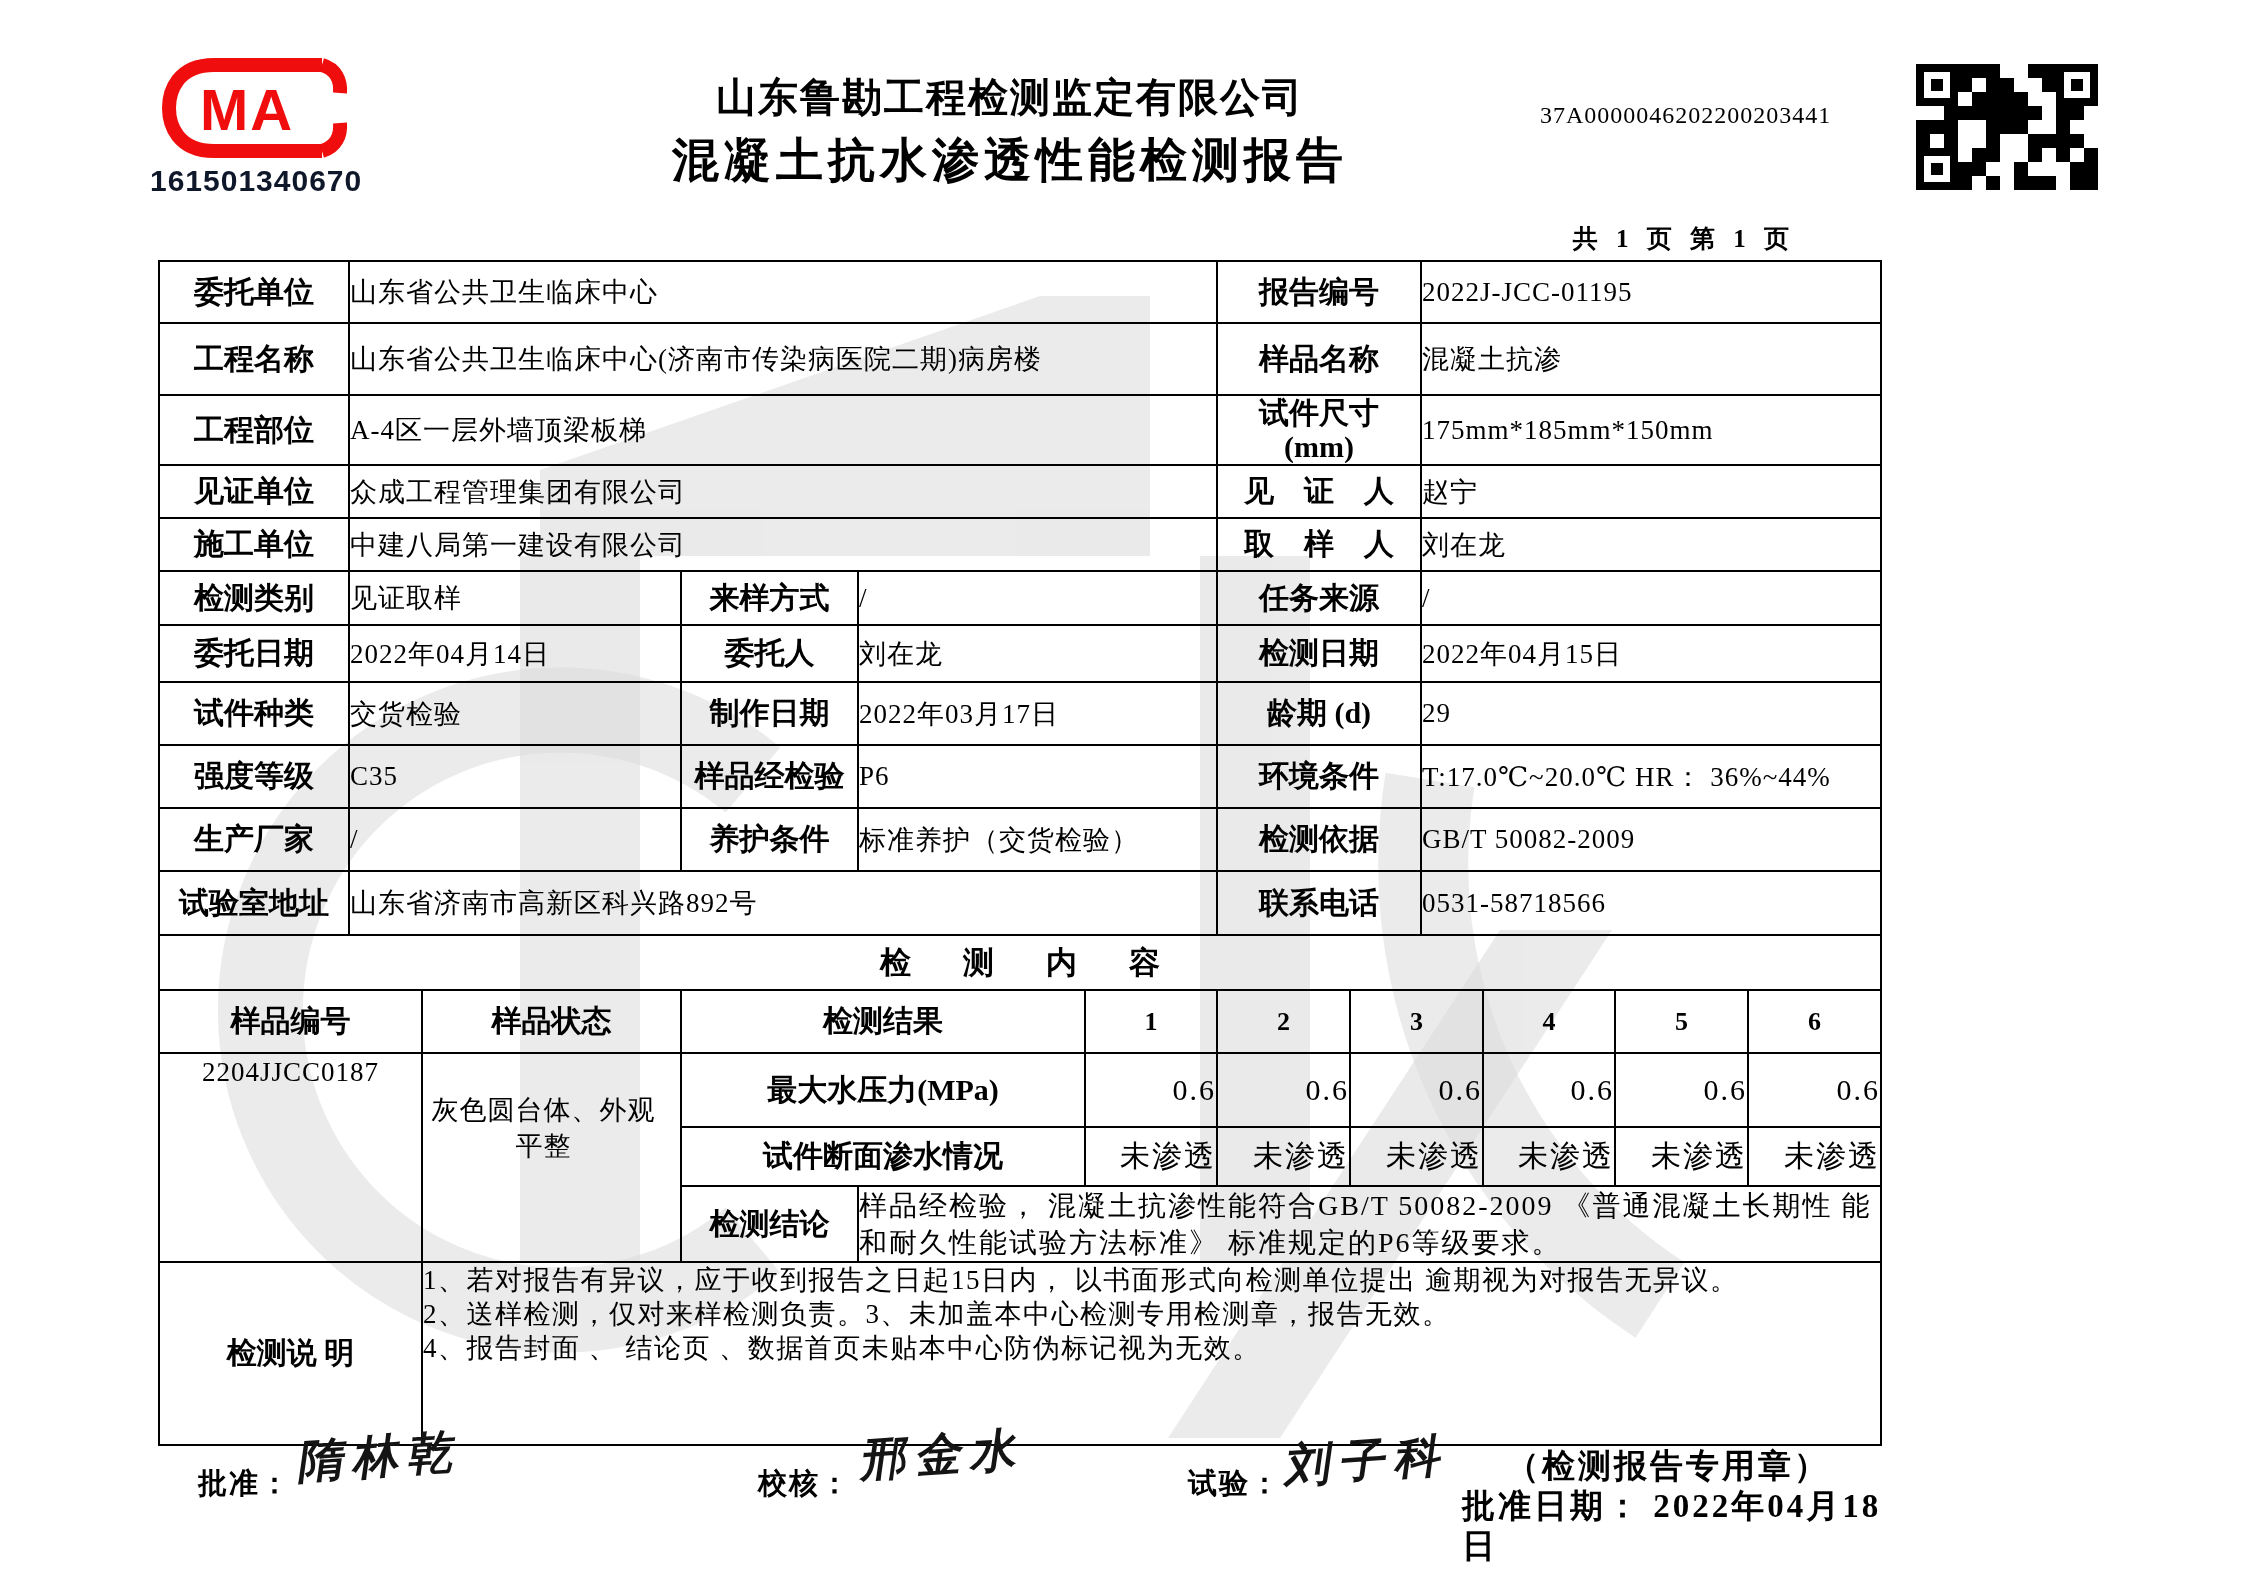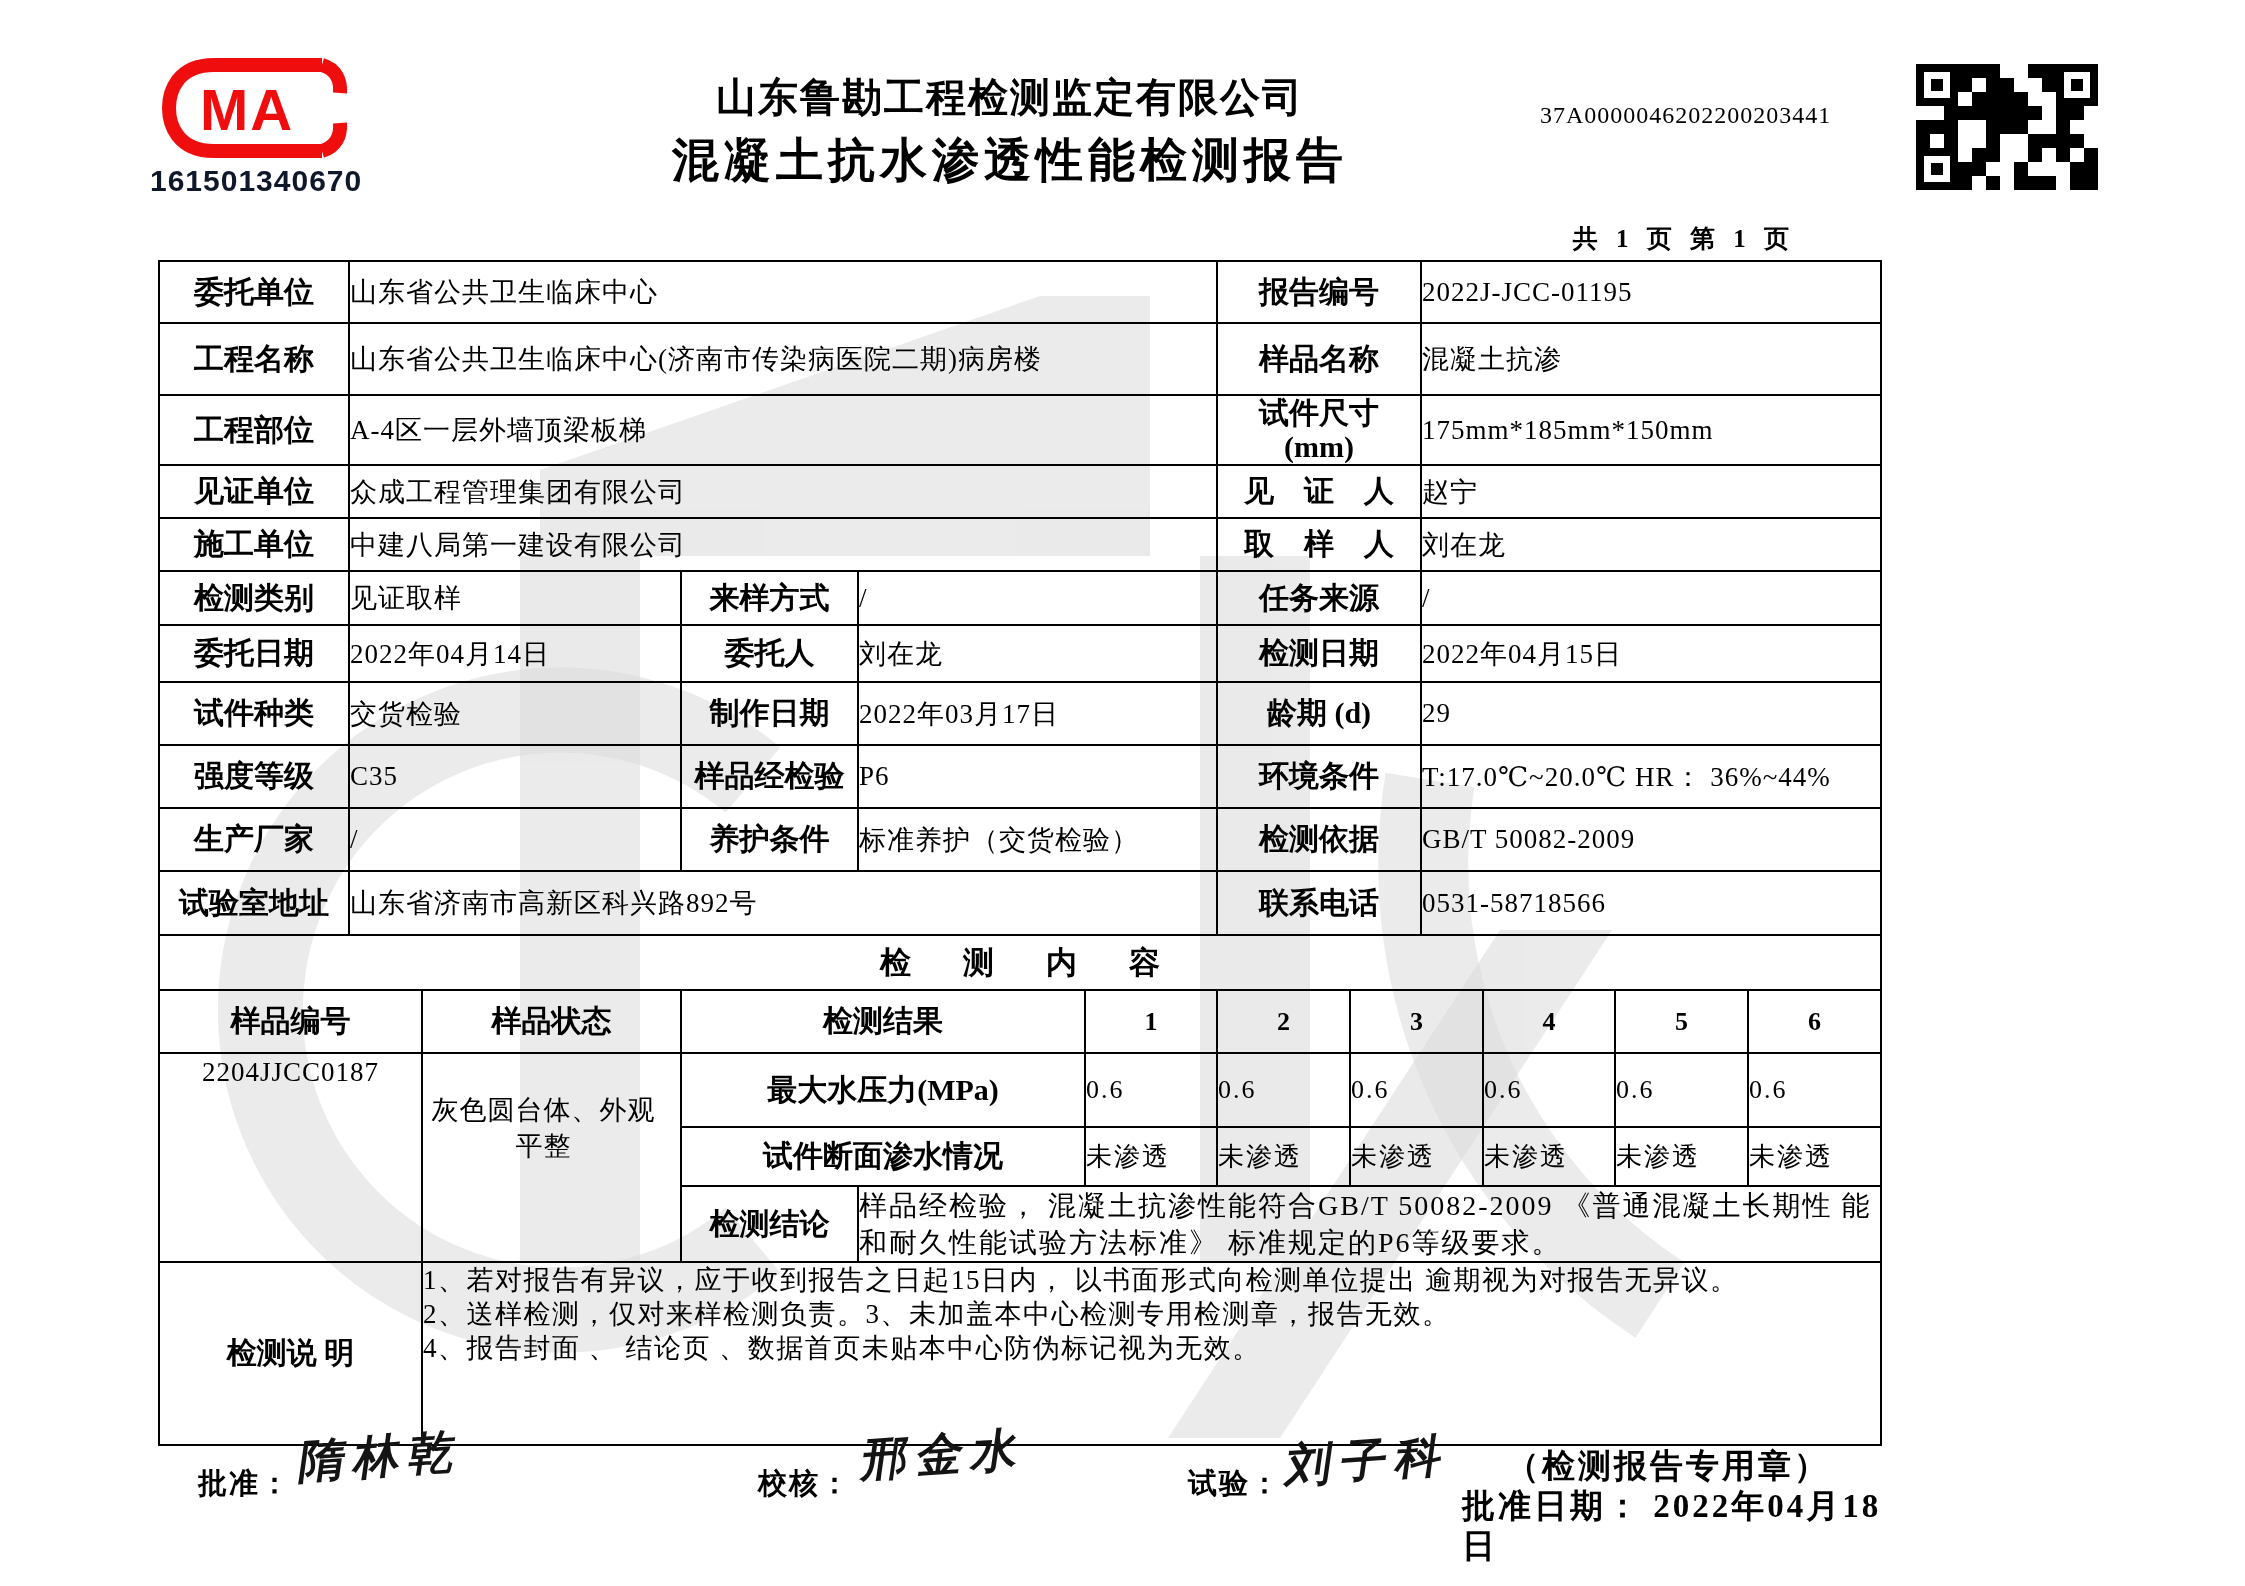--- a/index.html
+++ b/index.html
@@ -28,21 +28,21 @@
     border-collapse:collapse;table-layout:fixed;width:1722px;}
   #main-table td{border:2px solid #000;padding:0;background:transparent;
     overflow:hidden;}
   td.lab{font-weight:bold;font-size:30px;text-align:center;vertical-align:middle;border-radius:12px;}
   td.pre{white-space:pre-line;line-height:34px;}
   td.val{font-size:27px;text-align:left;vertical-align:middle;
     padding:0 6px 0 14px;letter-spacing:1px;}
   td.section{font-weight:bold;font-size:31px;text-align:center;
     letter-spacing:52px;text-indent:52px;vertical-align:middle;}
   td.num{font-size:26px;text-align:center;vertical-align:middle;font-weight:bold;}
-  td.cell{font-size:26px;text-align:left;vertical-align:middle;letter-spacing:2px;}
+  td.cell{font-size:30px;text-align:right;vertical-align:middle;letter-spacing:2px;}
   td.spanv{font-size:27px;text-align:center;vertical-align:top;
     padding-top:46px;letter-spacing:1px;line-height:36px;}
   td.concl{font-size:28px;line-height:37px;letter-spacing:2px;
     padding:6px 14px;vertical-align:middle;}
   td.notes{font-size:27px;line-height:34px;letter-spacing:1.5px;
     vertical-align:top;padding:24px 10px 0 14px;}
   
   .sig-label{font-size:29px;font-weight:bold;letter-spacing:2px;z-index:2;}
   .sig{font-size:46px;font-weight:600;color:#141414;letter-spacing:9px;
     transform:rotate(-4deg) skewX(-12deg);transform-origin:left bottom;z-index:2;}

